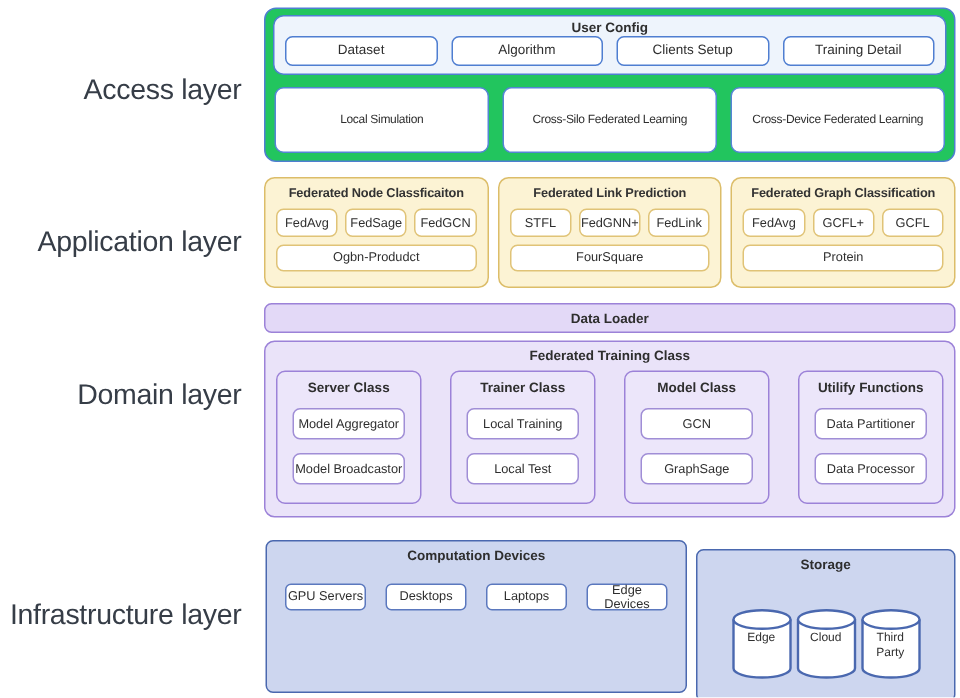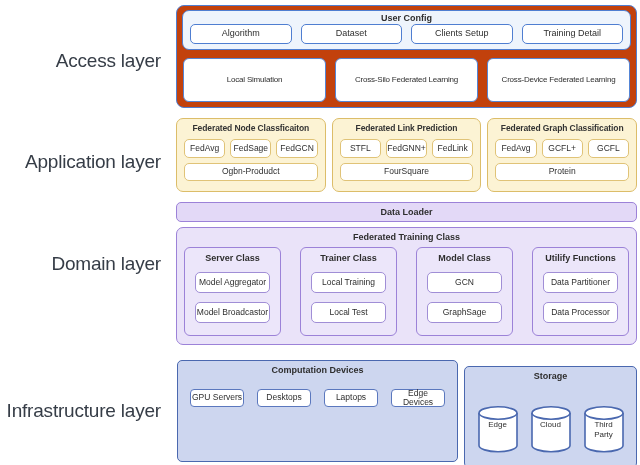--- a/index.html
+++ b/index.html
@@ -8,21 +8,21 @@
   #canvas { position: relative; width: 640px; height: 465px; background: #ffffff; overflow: hidden; }
 
   .layer-label { position: absolute; left: 0; width: 161px; text-align: right;
                  font-size: 19px; letter-spacing: -0.2px; color: #363d47; }
 
   .btn { display: flex; align-items: center; justify-content: center; text-align: center;
          background: #ffffff; font-size: 9px; color: #2e2e2e; line-height: 1.1; }
 
   
   .sec-access { position: absolute; left: 176px; top: 5px; width: 461px; height: 103px;
-                background: #c2410c; border: 1.5px solid #4f7ed1; border-radius: 8px; }
+                background: #22c55e; border: 1.5px solid #4f7ed1; border-radius: 8px; }
   .uc { position: absolute; left: 5px; right: 5px; top: 4px; height: 40px;
         background: #eef4fc; border: 1.4px solid #4f7ed1; border-radius: 7px; padding: 2px 7px 0; }
   .uc-title { text-align: center; font-size: 9px; font-weight: 600; color: #2e2e2e; }
   .uc-row { display: flex; gap: 9px; margin-top: 1px; }
   .uc-row .btn { flex: 1; height: 20px; border: 1.2px solid #4f7ed1; border-radius: 5px; }
   .modes-row { position: absolute; left: 6px; right: 6px; top: 52px; height: 44px; display: flex; gap: 9px; }
   .mode-box { flex: 1; display: flex; align-items: center; justify-content: center; text-align: center;
               background: #ffffff; border: 1.2px solid #5585d5; border-radius: 6px;
               font-size: 8px; letter-spacing: -0.2px; color: #2e2e2e; padding: 0 3px; line-height: 1.25; }
 
@@ -50,42 +50,42 @@
   .sub-box .btn:first-of-type { margin-top: 8px; }
 
   
   .comp-box { position: absolute; left: 177px; top: 360px; width: 281px; height: 102px;
               background: #cdd6ef; border: 1.4px solid #4a68af; border-radius: 5px; padding: 4px 12px 0; }
   .infra-title { text-align: center; font-size: 9px; font-weight: 600; color: #2e2e2e; }
   .comp-grid { display: grid; grid-template-columns: 1fr 1fr 1fr 1fr; column-gap: 13px; row-gap: 15px; margin-top: 14px; }
   .comp-grid .btn { height: 18px; border: 1.2px solid #5b78be; border-radius: 4px; font-size: 8.5px; }
   .storage-box { position: absolute; left: 464px; top: 366px; width: 173px; height: 102px;
                  background: #cdd6ef; border: 1.4px solid #4a68af; border-radius: 5px; padding: 4px 8px 0; }
-  .cyl-row { display: flex; justify-content: center; gap: 11px; margin-top: 24px; }
+  .cyl-row { display: flex; justify-content: center; gap: 1px; margin-top: 24px; }
   .cyl { position: relative; width: 42px; height: 48px; }
   .cyl svg { display: block; }
   .cyl-label { position: absolute; left: 2px; right: 2px; top: 15px; text-align: center;
                font-size: 8px; line-height: 1.2; color: #2e2e2e; }
 </style>
 </head>
 <body>
 
 <div id="canvas">
 
   <div class="layer-label" style="top:50px">Access layer</div>
   <div class="layer-label" style="top:151px">Application layer</div>
   <div class="layer-label" style="top:253px">Domain layer</div>
   <div class="layer-label" style="top:400px">Infrastructure layer</div>
 
   <div class="sec-access">
     <div class="uc">
       <div class="uc-title">User Config</div>
       <div class="uc-row">
+        <div class="btn">Dataset</div>
         <div class="btn">Algorithm</div>
-        <div class="btn">Dataset</div>
         <div class="btn">Clients Setup</div>
         <div class="btn">Training Detail</div>
       </div>
     </div>
     <div class="modes-row">
       <div class="mode-box">Local Simulation</div>
       <div class="mode-box">Cross-Silo Federated Learning</div>
       <div class="mode-box">Cross-Device Federated Learning</div>
     </div>
   </div>

